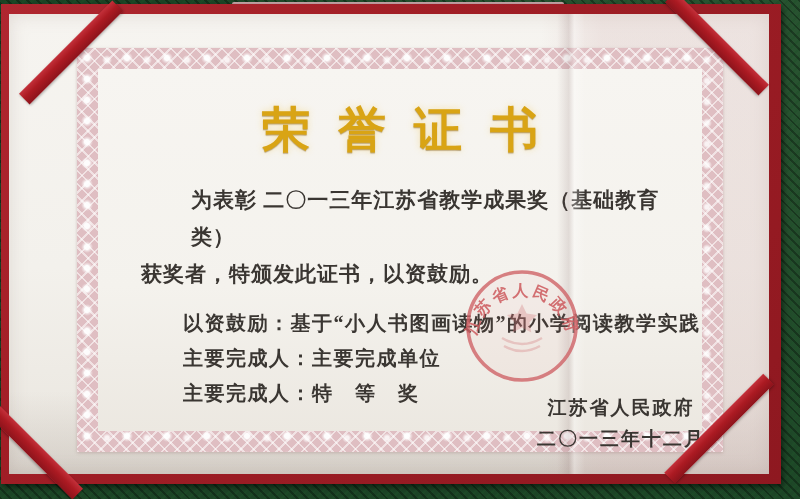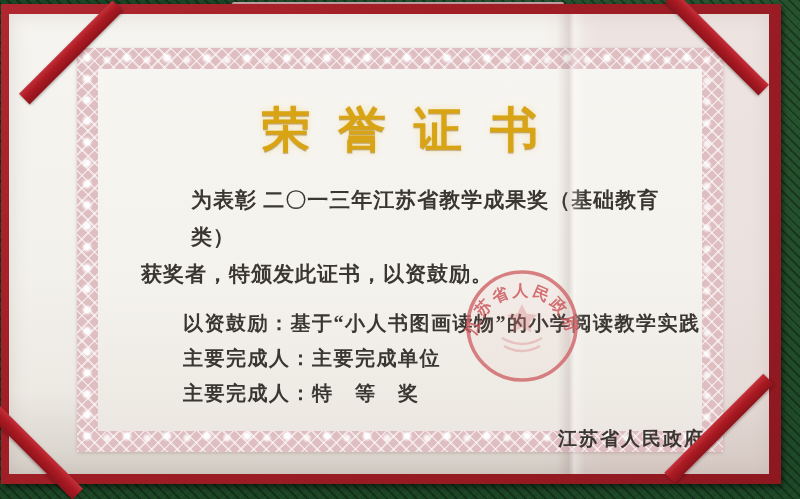--- a/index.html
+++ b/index.html
@@ -132,20 +132,21 @@
           <path d="M58 36 l4.6 9.4 10.4 1.5 -7.5 7.3 1.8 10.3 -9.3 -4.9 -9.3 4.9 1.8 -10.3 -7.5 -7.3 10.4 -1.5 Z" fill="#d4797c"></path>
           <path d="M38 70 q20 12 40 0 M40 78 q18 10 36 0" stroke="#d4797c" stroke-width="2.5" fill="none"></path>
         </g>
         <text font-size="16" font-weight="bold" fill="#ce5d61" letter-spacing="3" font-family="Liberation Serif, DejaVu Serif, serif">
           <textPath href="#seal-arc" startOffset="50%" text-anchor="middle">江苏省人民政府</textPath>
         </text>
       </svg>
 
       <div class="signature">
         <div>江苏省人民政府</div>
+        <div>二〇一三年十二月</div>
       </div>
 
       <div class="crease"></div>
     </div>
 
     <div class="ribbon tl"></div>
     <div class="ribbon tr"></div>
     <div class="ribbon bl"></div>
     <div class="ribbon br"></div>
 

